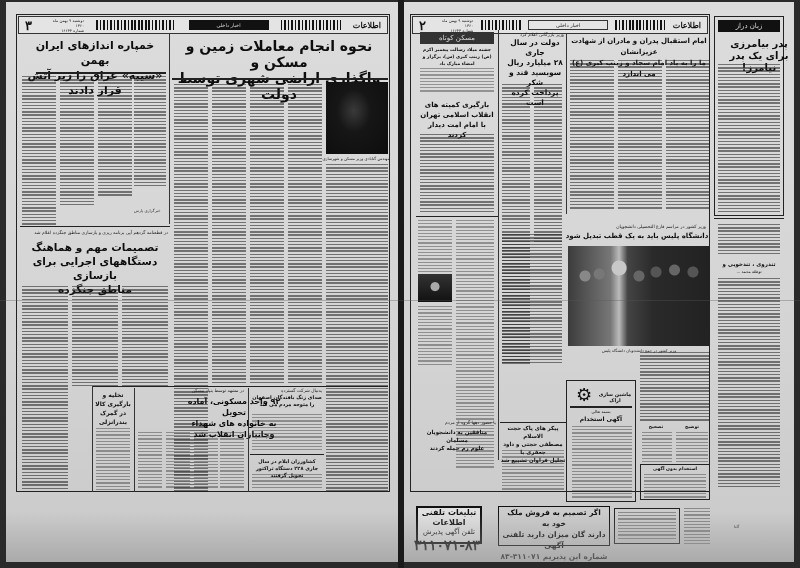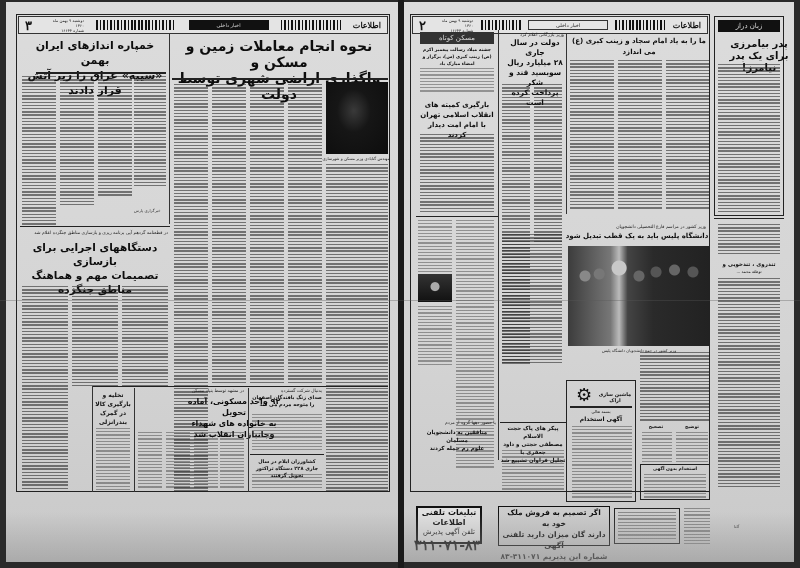--- a/index.html
+++ b/index.html
@@ -122,22 +122,22 @@
 
     <div class="col" style="left:168px;top:82px;width:34px;height:408px;"></div>
     <div class="col" style="left:206px;top:82px;width:34px;height:300px;"></div>
     <div class="col" style="left:244px;top:82px;width:34px;height:300px;"></div>
     <div class="col" style="left:282px;top:82px;width:34px;height:300px;"></div>
     <div class="col" style="left:320px;top:162px;width:62px;height:328px;"></div>
 
     <div class="rule-h" style="left:14px;top:224px;width:150px;height:1px;"></div>
     <div class="kicker" style="left:14px;top:228px;width:148px;">در قطعنامه گردهم آیی برنامه ریزی و بازسازی مناطق جنگزده اعلام شد</div>
     <div class="headline" style="left:14px;top:238px;width:150px;font-size:10.5px;line-height:14px;">
+      <div>تصمیمات مهم و هماهنگ</div>
       <div>دستگاههای اجرایی برای بازسازی</div>
-      <div>تصمیمات مهم و هماهنگ</div>
       <div>مناطق جنگزده</div>
     </div>
     <div class="col" style="left:16px;top:284px;width:46px;height:206px;"></div>
     <div class="col" style="left:66px;top:284px;width:46px;height:100px;"></div>
     <div class="col" style="left:116px;top:284px;width:46px;height:100px;"></div>
 
     <div class="rule-h" style="left:86px;top:384px;width:296px;height:1px;"></div>
     <div class="rule-v" style="left:86px;top:384px;height:106px;"></div>
 
     <div class="headline" style="left:88px;top:388px;width:38px;font-size:6px;line-height:9px;">
@@ -190,20 +190,21 @@
 
     <div class="box" style="left:310px;top:14px;width:70px;height:200px;"></div>
     <div class="dark-label" style="left:314px;top:18px;width:62px;height:12px;">زبان دراز</div>
     <div class="headline" style="left:312px;top:36px;width:86px;font-size:10px;line-height:12px;">
       <div>پدر بیامرزی</div>
       <div>برای یک پدر نیامرز!</div>
     </div>
     <div class="col" style="left:314px;top:62px;width:62px;height:148px;"></div>
 
     <div class="headline" style="left:164px;top:34px;width:142px;font-size:7px;line-height:11px;">
+      <div>امام استقبال پدران و مادران از شهادت عزیزانشان</div>
       <div>ما را به یاد امام سجاد و زینب کبری (ع) می اندازد</div>
     </div>
     <div class="col" style="left:166px;top:58px;width:44px;height:150px;"></div>
     <div class="col" style="left:214px;top:58px;width:44px;height:150px;"></div>
     <div class="col" style="left:262px;top:58px;width:44px;height:150px;"></div>
     <div class="rule-v" style="left:162px;top:32px;height:180px;"></div>
 
     <div class="kicker" style="left:96px;top:30px;width:64px;">وزیر بازرگانی اعلام کرد</div>
     <div class="headline" style="left:96px;top:36px;width:64px;font-size:7.5px;line-height:10px;padding-left:6px;">
       <div>دولت در سال جاری</div>

